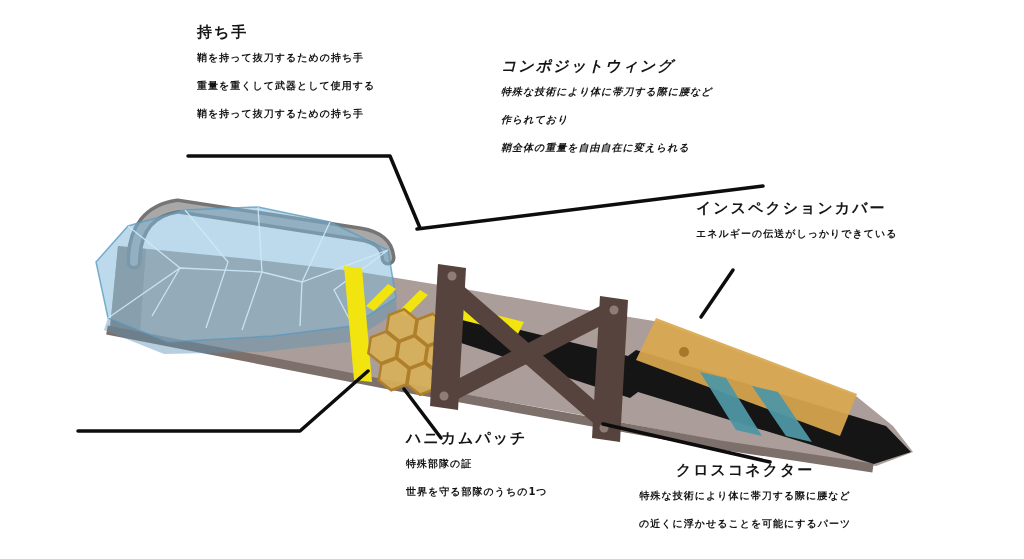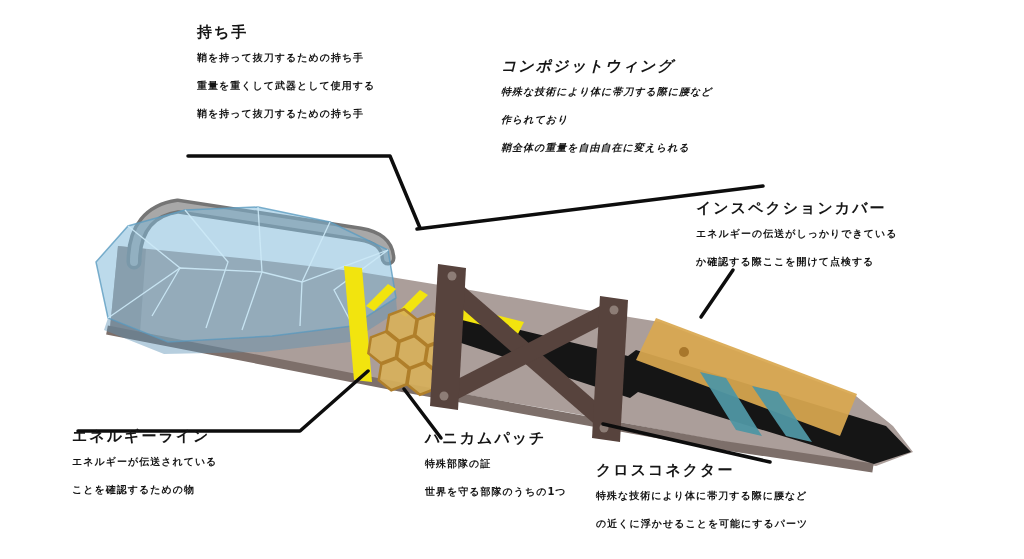--- a/index.html
+++ b/index.html
@@ -106,34 +106,28 @@
   <div class="label" style="left:501px;top:56px;font-style:italic;">
     <div class="label-title">コンポジットウィング</div>
     <div class="label-line">特殊な技術により体に帯刀する際に腰など</div>
     <div class="label-line">作られており</div>
     <div class="label-line">鞘全体の重量を自由自在に変えられる</div>
   </div>
 
   <div class="label" style="left:696px;top:198px;">
     <div class="label-title">インスペクションカバー</div>
     <div class="label-line">エネルギーの伝送がしっかりできている</div>
-    <div class="label-line">か確認する際ここを開けて点検する</div>
   </div>
 
-  <div class="label" style="left:72px;top:426px;">
-    <div class="label-title">エネルギーライン</div>
-    <div class="label-line">エネルギーが伝送されている</div>
-    <div class="label-line">ことを確認するための物</div>
-  </div>
 
-  <div class="label" style="left:425px;top:428px;">
+  <div class="label" style="left:406px;top:428px;">
     <div class="label-title">ハニカムパッチ</div>
     <div class="label-line">特殊部隊の証</div>
     <div class="label-line">世界を守る部隊のうちの1つ</div>
   </div>
 
-  <div class="label" style="left:596px;top:460px;">
+  <div class="label" style="left:639px;top:460px;text-align:center;">
     <div class="label-title">クロスコネクター</div>
     <div class="label-line">特殊な技術により体に帯刀する際に腰など</div>
     <div class="label-line">の近くに浮かせることを可能にするパーツ</div>
   </div>
 
 </div>
 
 </body></html>

